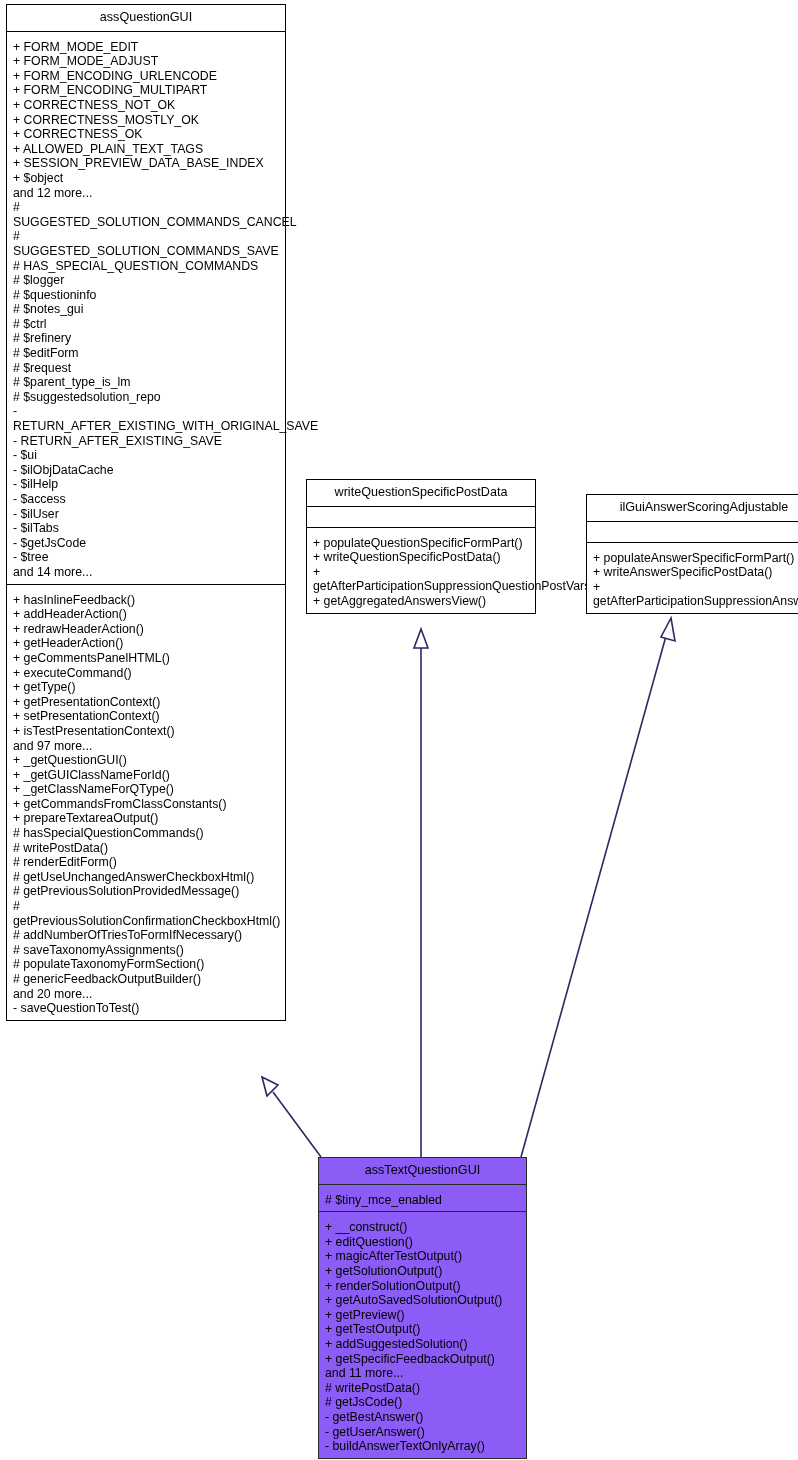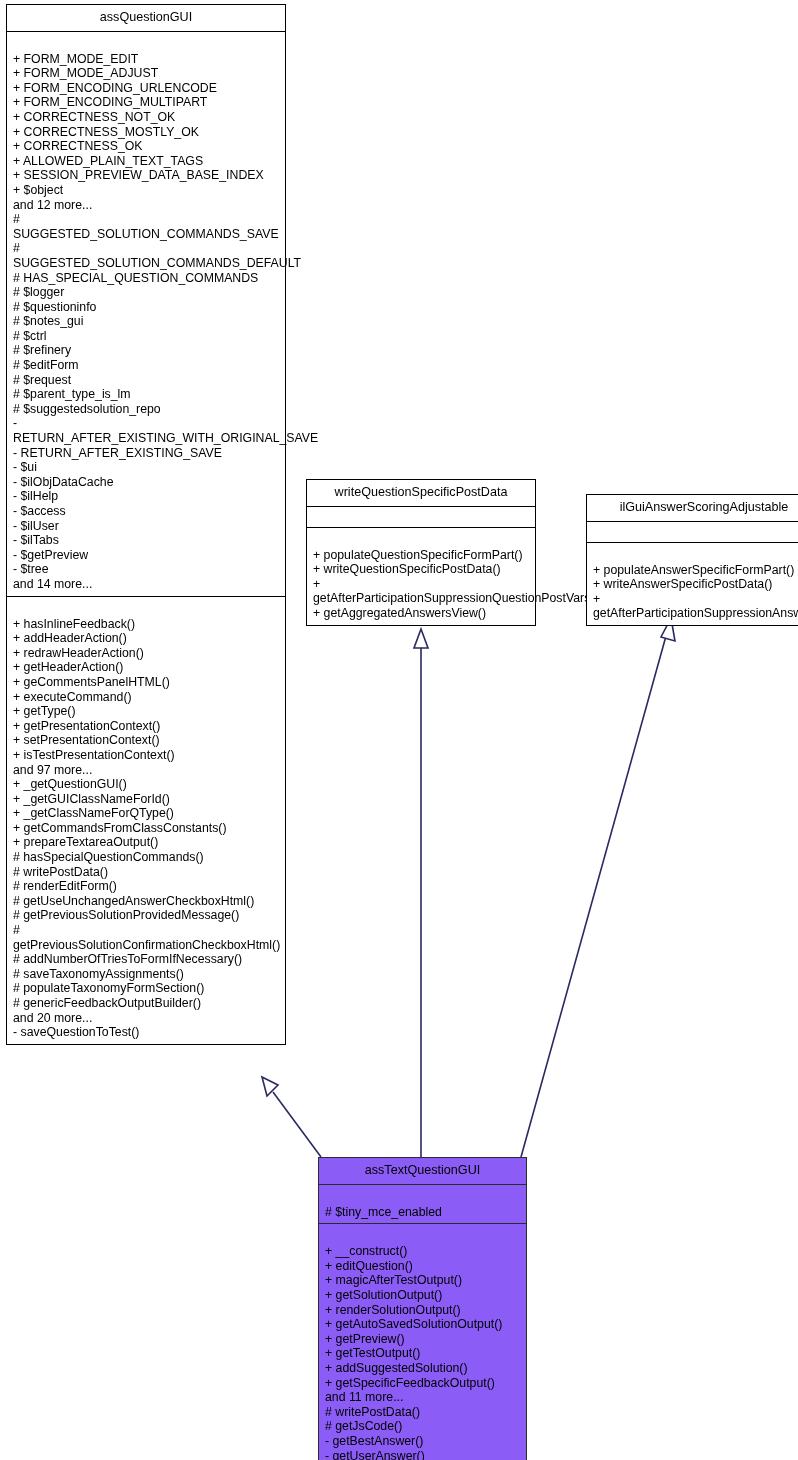--- a/index.html
+++ b/index.html
@@ -46,21 +46,21 @@
     font-size: 12.6px;
     white-space: nowrap;
   }
   .section-sep {
     border-top: 1px solid #000000;
   }
   .uml-box.filled .section-sep {
     border-top: 1px solid #2b2b2b;
   }
   .member-list {
-    padding: 20px 4px 4px 6px;
+    padding: 8px 4px 4px 6px;
   }
   .member-list.empty {
     height: 12px;
     padding: 4px 4px 4px 6px;
   }
   .member {
     white-space: normal;
     word-break: normal;
     text-indent: 0;
   }
@@ -90,41 +90,41 @@
         <div class="member">+ FORM_MODE_ADJUST</div>
         <div class="member">+ FORM_ENCODING_URLENCODE</div>
         <div class="member">+ FORM_ENCODING_MULTIPART</div>
         <div class="member">+ CORRECTNESS_NOT_OK</div>
         <div class="member">+ CORRECTNESS_MOSTLY_OK</div>
         <div class="member">+ CORRECTNESS_OK</div>
         <div class="member">+ ALLOWED_PLAIN_TEXT_TAGS</div>
         <div class="member">+ SESSION_PREVIEW_DATA_BASE_INDEX</div>
         <div class="member">+ $object</div>
         <div class="member">and 12 more...</div>
+        <div class="member"># SUGGESTED_SOLUTION_COMMANDS_CANCEL</div>
         <div class="member"># SUGGESTED_SOLUTION_COMMANDS_SAVE</div>
-        <div class="member"># SUGGESTED_SOLUTION_COMMANDS_DEFAULT</div>
         <div class="member"># HAS_SPECIAL_QUESTION_COMMANDS</div>
         <div class="member"># $logger</div>
         <div class="member"># $questioninfo</div>
         <div class="member"># $notes_gui</div>
         <div class="member"># $ctrl</div>
         <div class="member"># $refinery</div>
         <div class="member"># $editForm</div>
         <div class="member"># $request</div>
         <div class="member"># $parent_type_is_lm</div>
         <div class="member"># $suggestedsolution_repo</div>
         <div class="member">- RETURN_AFTER_EXISTING_WITH_ORIGINAL_SAVE</div>
         <div class="member">- RETURN_AFTER_EXISTING_SAVE</div>
         <div class="member">- $ui</div>
         <div class="member">- $ilObjDataCache</div>
         <div class="member">- $ilHelp</div>
         <div class="member">- $access</div>
         <div class="member">- $ilUser</div>
         <div class="member">- $ilTabs</div>
-        <div class="member">- $getPreview</div>
+        <div class="member">- $getJsCode</div>
         <div class="member">- $tree</div>
         <div class="member">and 14 more...</div>
       </div>
     <div class="section-sep member-list" id="methods-assquestiongui">
         <div class="member">+ hasInlineFeedback()</div>
         <div class="member">+ addHeaderAction()</div>
         <div class="member">+ redrawHeaderAction()</div>
         <div class="member">+ getHeaderAction()</div>
         <div class="member">+ geCommentsPanelHTML()</div>
         <div class="member">+ executeCommand()</div>

